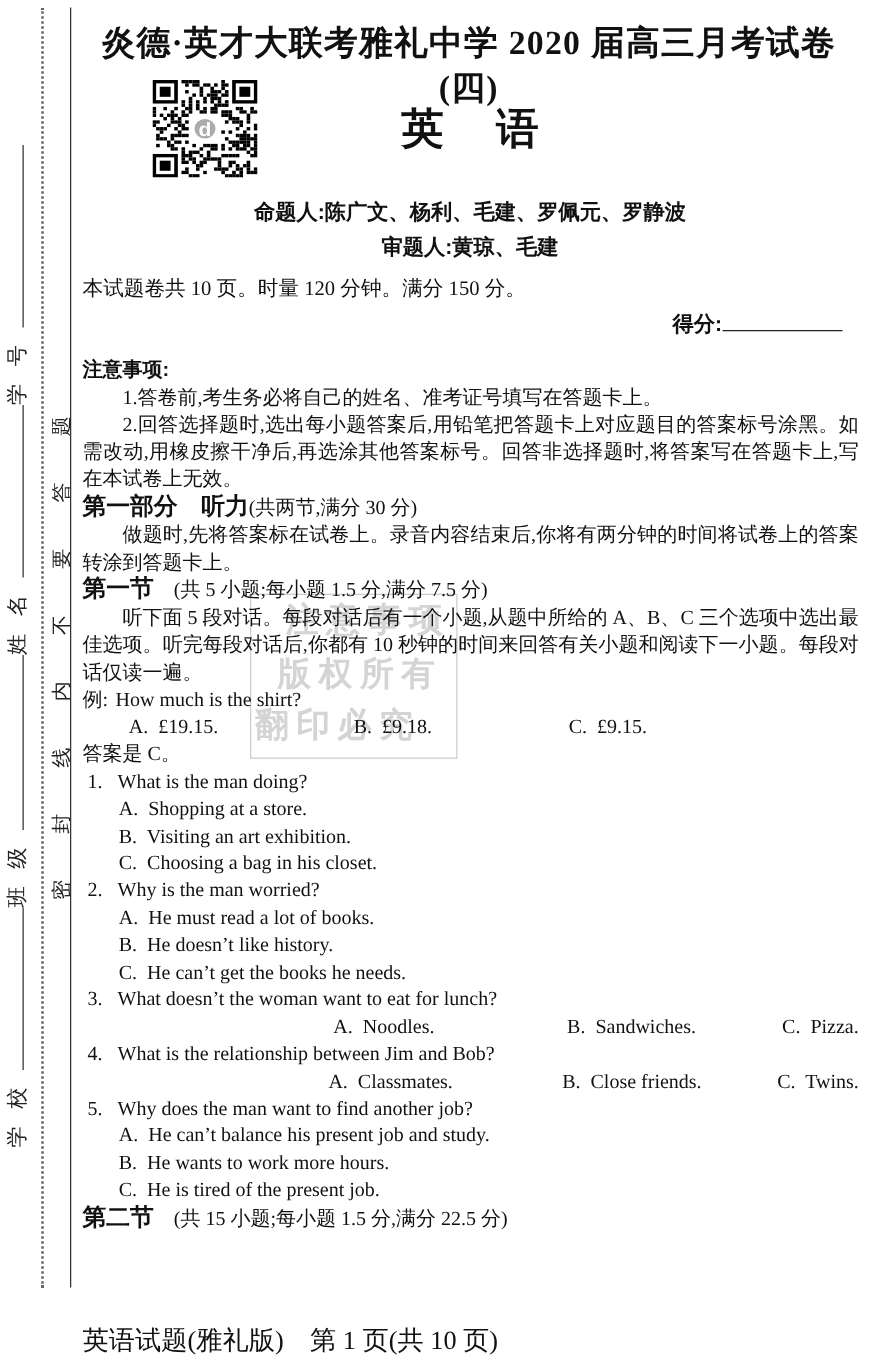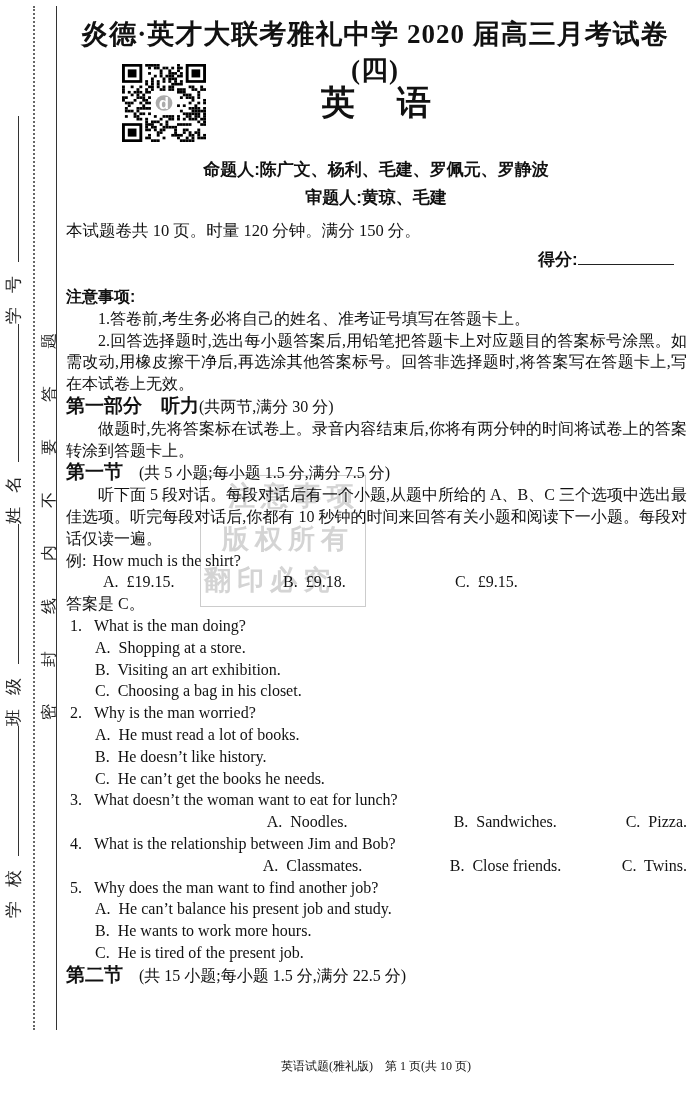--- a/index.html
+++ b/index.html
@@ -49,21 +49,21 @@
   .part-rest{font-weight:normal;font-family:"Liberation Serif",serif;font-size:16px;}
   .ex-prefix{margin-right:6px;}
   .opt{padding-left:29px;white-space:pre-wrap;}
   .opt-row{display:flex;white-space:pre-wrap;}
   .opt-row.ex{padding-left:37px;}
   .opt-row.inline{padding-left:29px;justify-content:flex-end;}
   .oc1{width:180px;}.oc1b{width:187px;}.oc2{width:172px;}
   .q-line{display:flex;}
   .q-num{display:inline-block;width:24px;flex:none;padding-left:4px;}
   
-  .footer{position:absolute;left:66px;top:1058px;width:620px;text-align:center;font-size:12px;z-index:1;}
+  .footer{position:absolute;left:66px;top:1058px;width:620px;font-size:21px;z-index:1;}
 </style>
 </head>
 <body>
 
 <div class="cut-line"></div>
 <div class="seal-border"></div>
 
 <div class="side-fields">
   <span>学校</span><span class="f-line w1"></span><span>班级</span><span class="f-line w2"></span><span>姓名</span><span class="f-line w3"></span><span>学号</span><span class="f-line w4"></span>
 </div>

